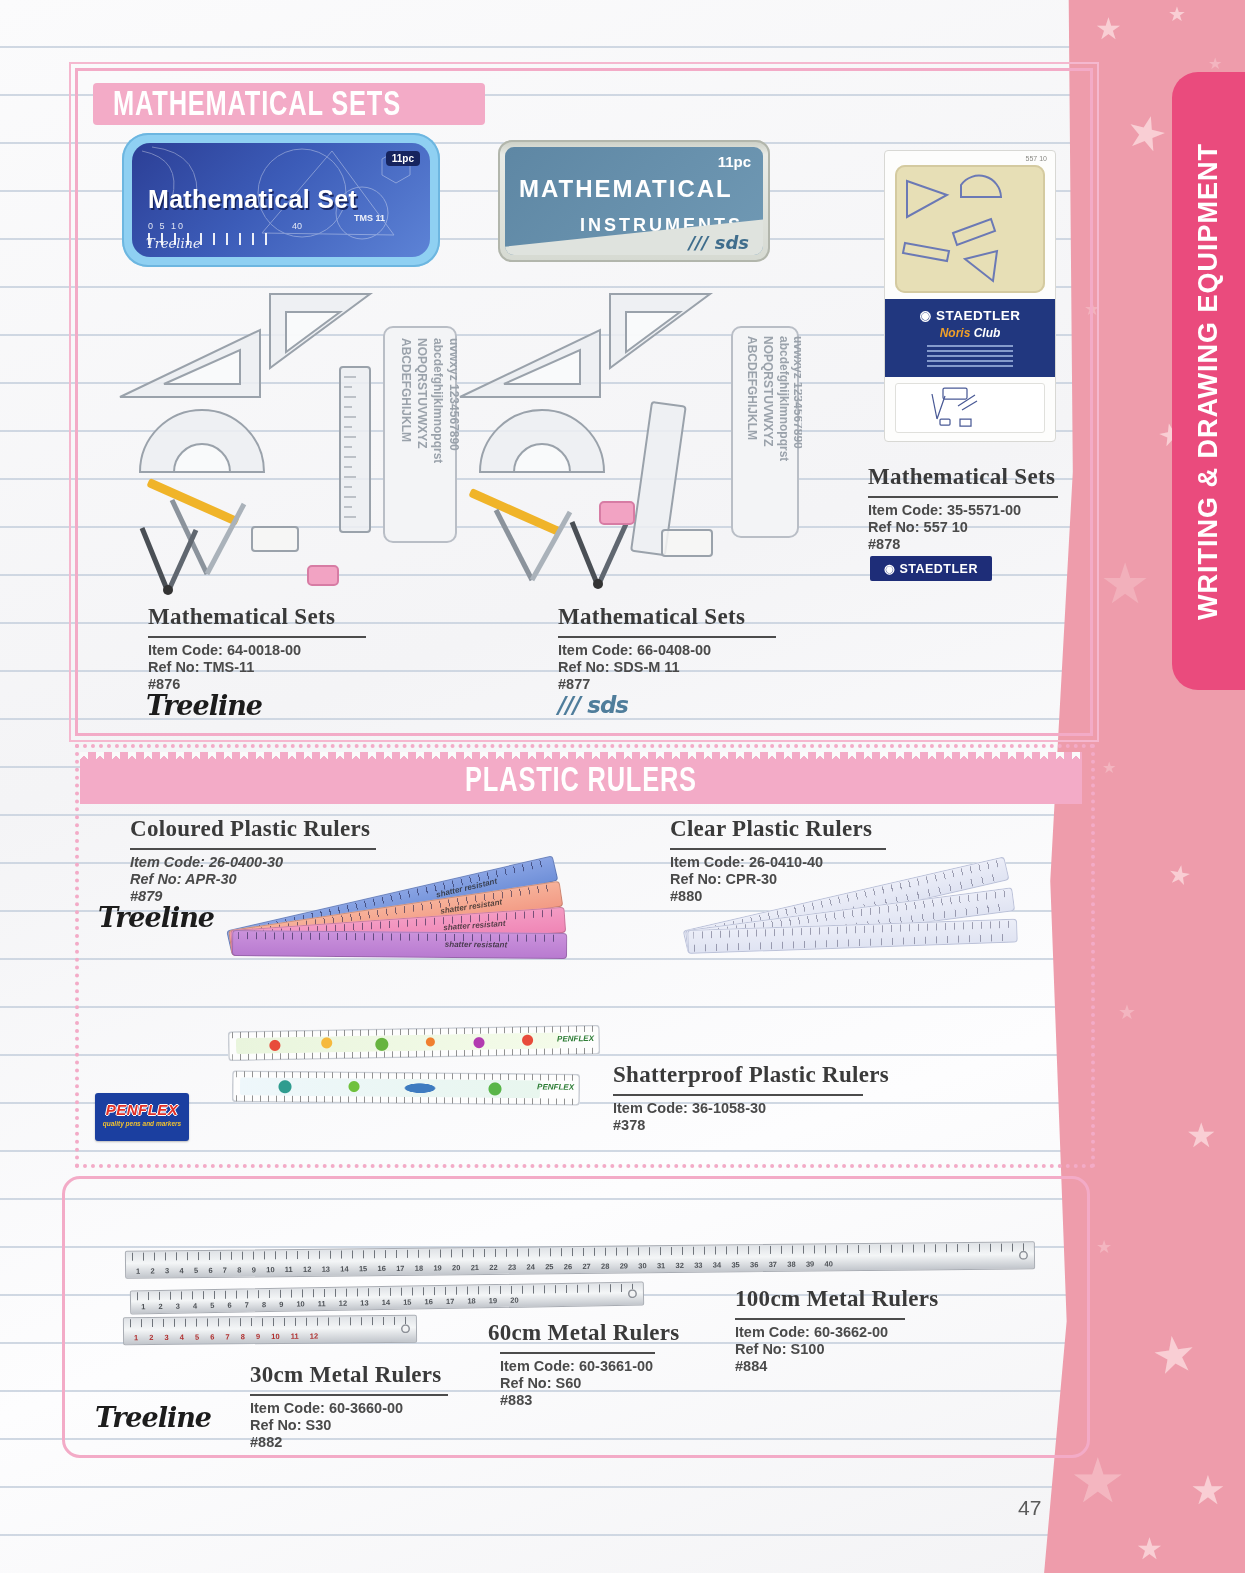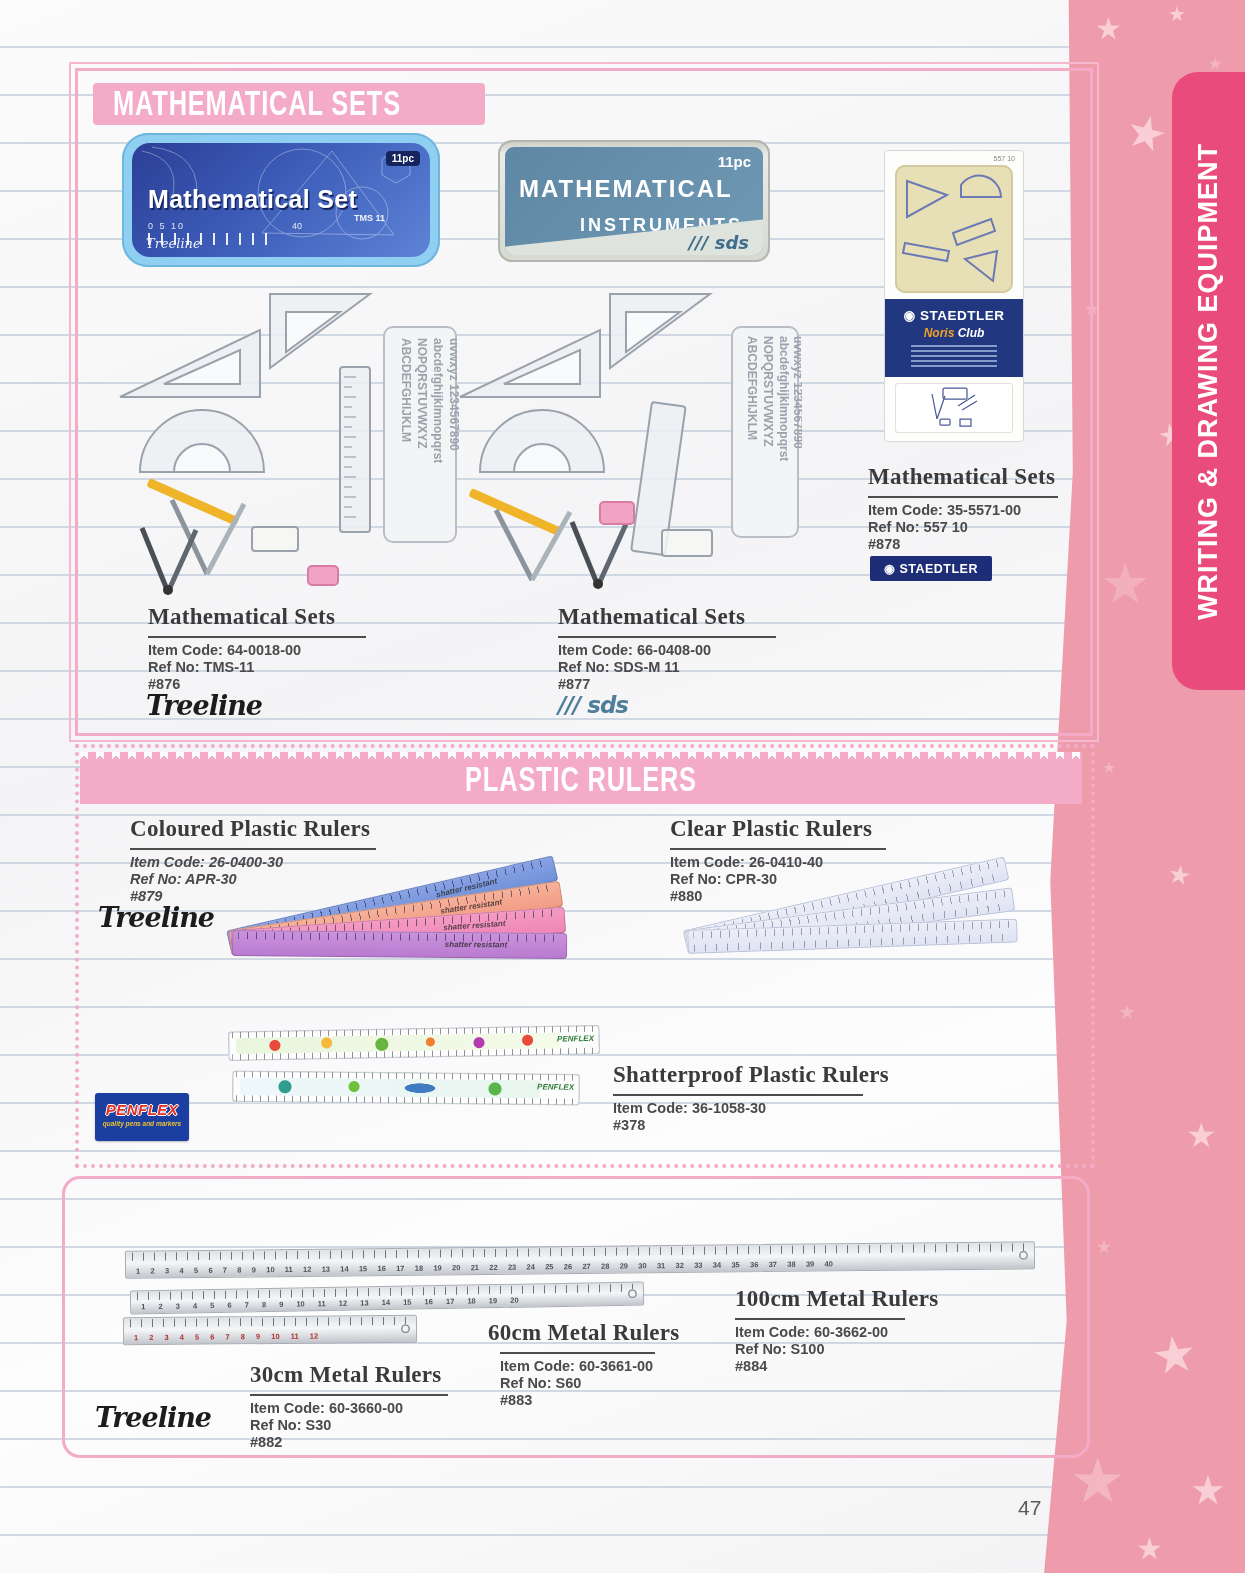--- a/index.html
+++ b/index.html
@@ -57,21 +57,21 @@
     overflow:hidden;color:#fff;}
   .tin2 .pc{position:absolute;right:12px;top:6px;font-weight:bold;font-size:15px;}
   .tin2 .l1{position:absolute;left:14px;top:28px;font-weight:bold;font-size:24px;letter-spacing:2px;}
   .tin2 .l2{position:absolute;right:20px;top:68px;font-weight:bold;font-size:18px;letter-spacing:3px;}
   .tin2 .stripe{position:absolute;left:-10px;bottom:-16px;width:320px;height:40px;background:#dfe3de;
     transform:rotate(-6deg);}
   .tin2 .sds{position:absolute;right:14px;bottom:2px;font-family:"DejaVu Sans",sans-serif;
     font-style:italic;font-weight:bold;font-size:18px;color:#3f6d8c;}
   
   .stcard{position:absolute;left:884px;top:150px;width:138px;height:290px;background:#fdfdfc;
-    border:1px solid #d8d8d4;border-radius:4px;overflow:hidden;}
+    border:1px solid #d8d8d4;border-radius:4px;overflow:hidden;padding-left:32px;}
   .stcard .code{position:absolute;right:8px;top:4px;font-size:7px;color:#8a8a84;}
   .stcard .gold{position:absolute;left:10px;top:14px;right:10px;height:128px;background:#e7dfb6;
     border-radius:10px;box-shadow:inset 0 0 0 2px #d4caa0;}
   .stcard .band{position:absolute;left:0;right:0;top:148px;height:78px;background:#21377f;color:#fff;}
   .stcard .stname{display:block;text-align:center;margin-top:8px;font-weight:bold;font-size:13.5px;
     letter-spacing:.5px;}
   .stcard .noris{display:block;text-align:center;margin-top:3px;font-size:12px;font-style:italic;font-weight:bold;}
   .stcard .noris .n{color:#f0a028;} .stcard .noris .c{color:#fff;text-align:center;}
   .stcard .tiny{margin:5px auto 0;width:86px;}
   .stcard .tiny i{display:block;height:2px;background:#9fb4e0;margin:3px 0;opacity:.8;}

